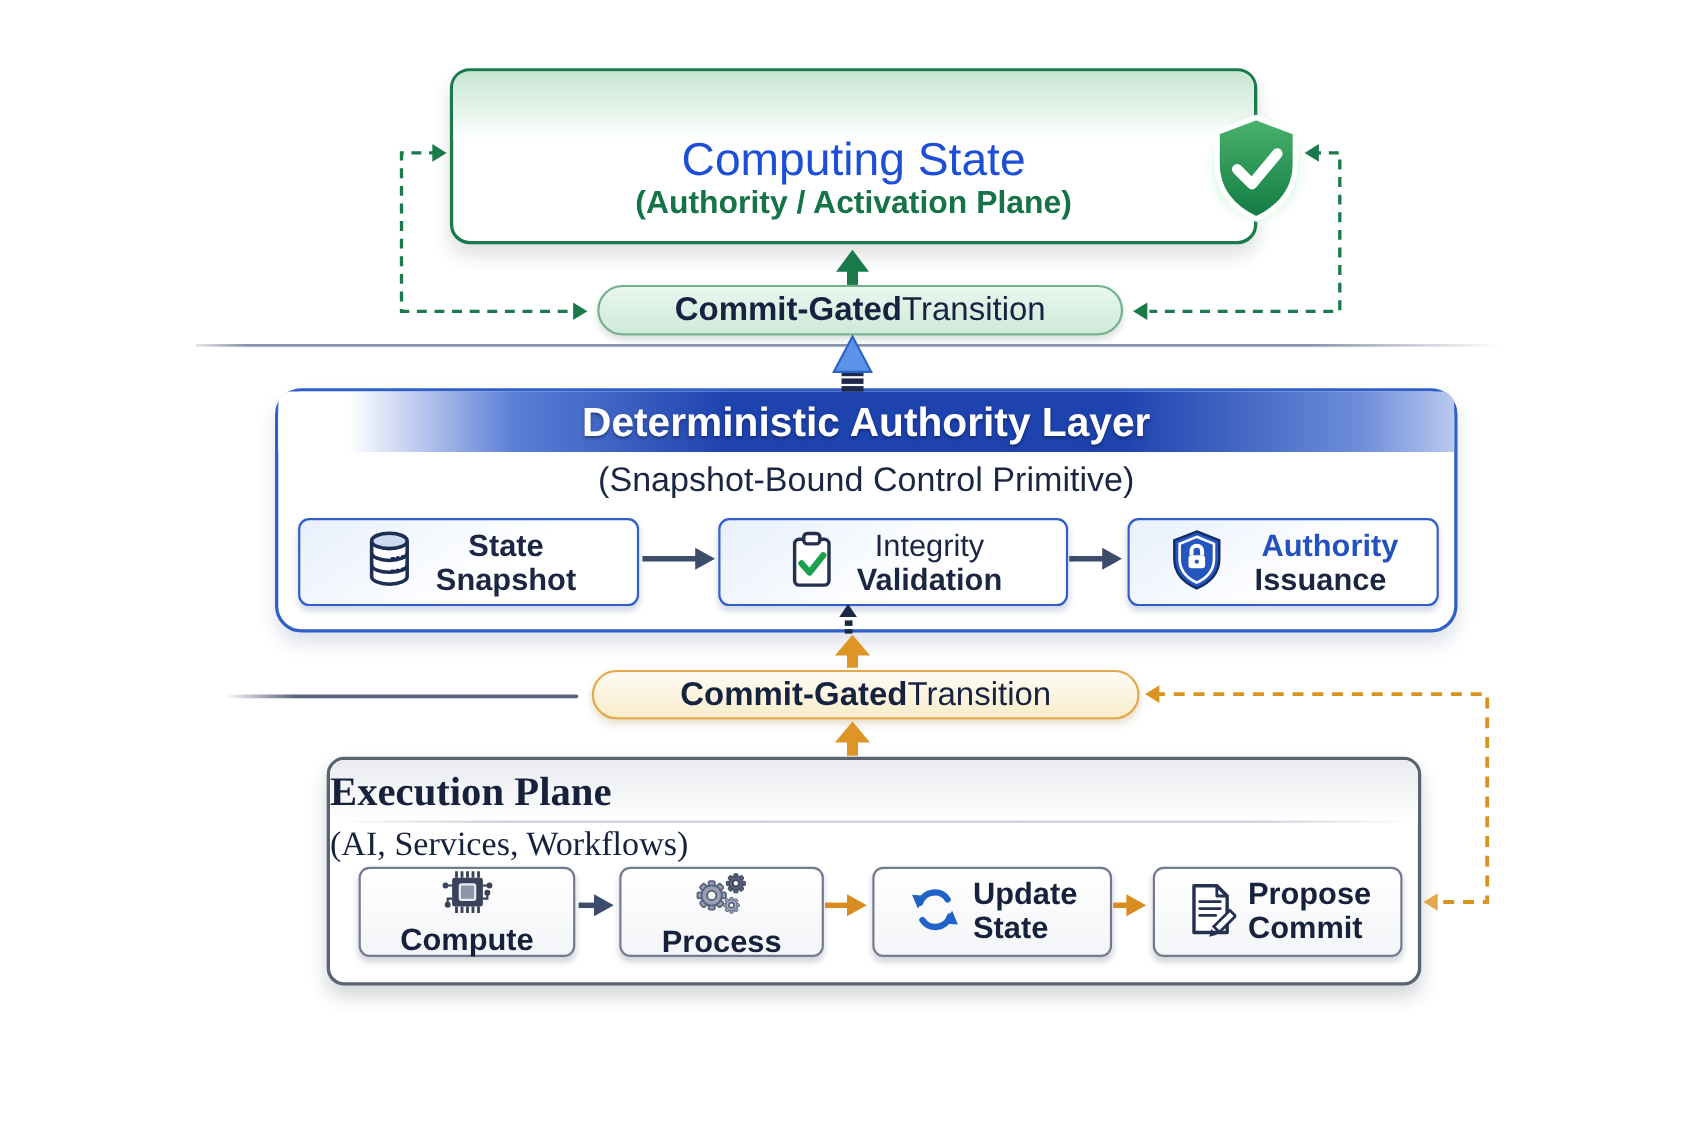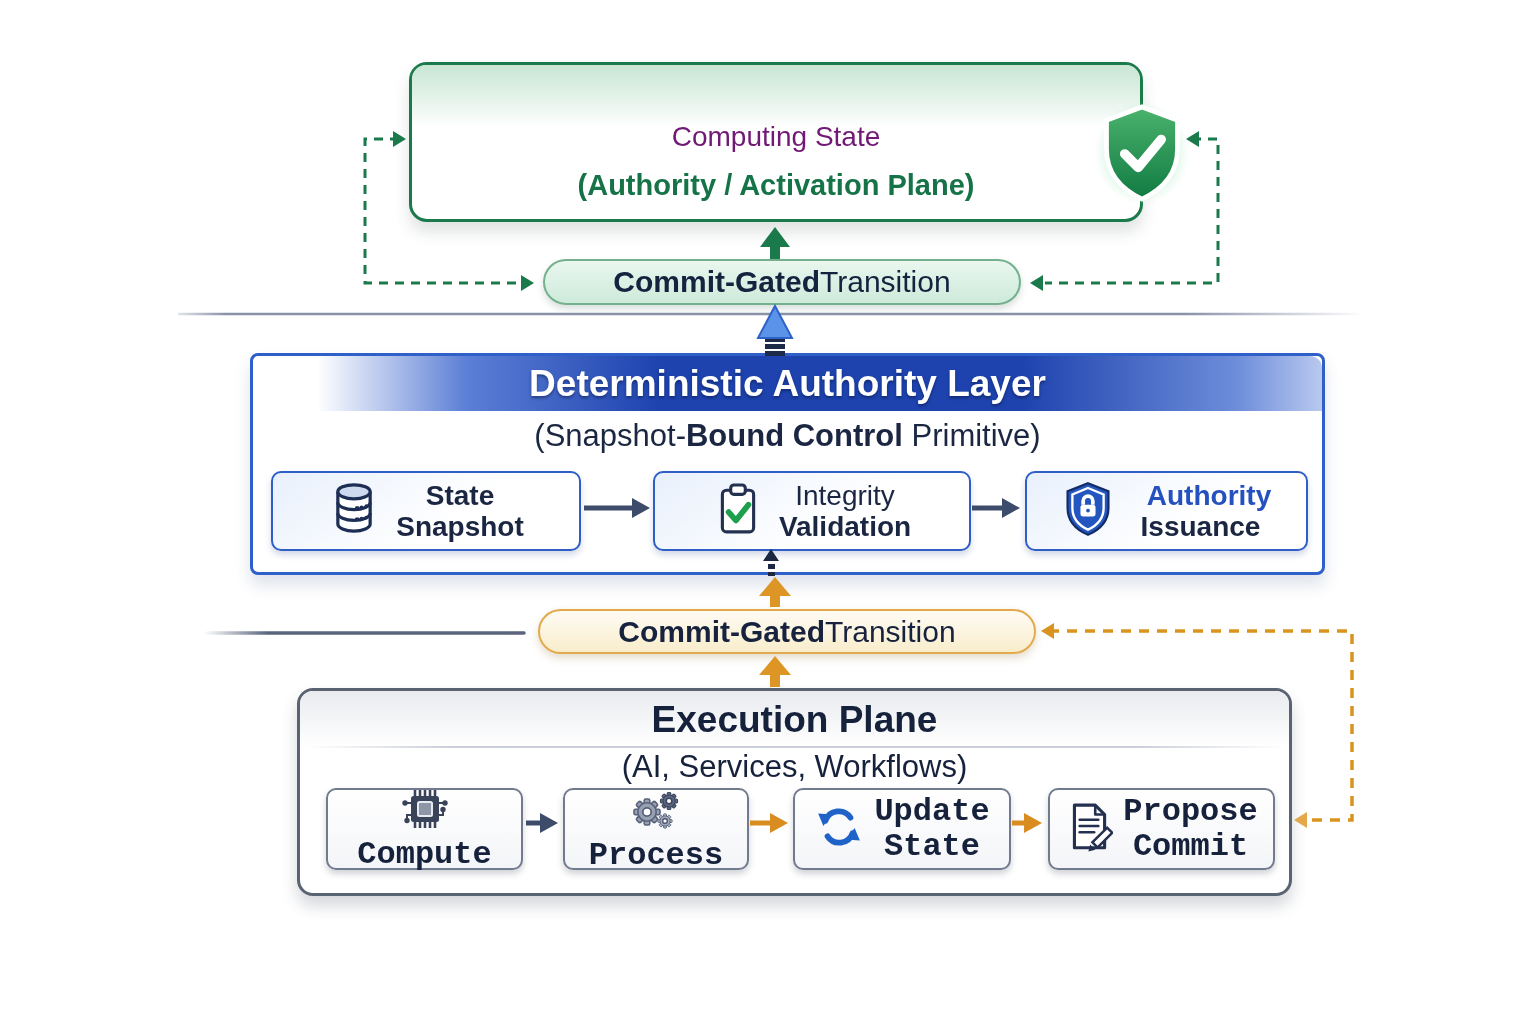--- a/index.html
+++ b/index.html
@@ -14,21 +14,21 @@
     border:3px solid #1a7a4b;border-radius:18px;background:#ffffff;
     box-shadow:0 10px 16px rgba(30,60,45,.14);
   }
   .top-box .band{
     position:absolute;left:0;top:0;right:0;height:62px;
     border-radius:14px 14px 0 0;
     background:linear-gradient(180deg,#c8e6d3 0%,#e4f3ea 55%,#ffffff 100%);
   }
   .top-box .txt{position:absolute;left:0;right:0;text-align:center;}
   .t1{top:6px;font-size:42px;font-weight:800;color:#13203f;letter-spacing:.5px;}
-  .t2{top:56px;font-size:28px;font-weight:500;color:#701a75;}
+  .t2{top:56px;font-size:42px;font-weight:500;color:#1d4ed8;}
   .t3{top:104px;font-size:29px;font-weight:800;color:#157347;}
   .shield-top{left:1094px;top:100px;width:96px;height:106px;z-index:6;}
   
   .pill{
     box-sizing:border-box;border-radius:24px;text-align:center;
     font-size:30px;color:#16223e;display:flex;align-items:center;justify-content:center;
   }
   .pill b{font-weight:800;}
   .pill span{font-weight:400;}
   .pill-green{
@@ -39,34 +39,34 @@
   }
   .pill-yellow{
     left:538px;top:609px;width:498px;height:45px;
     border:2.5px solid #e3a94d;
     background:linear-gradient(180deg,#fefaf0 10%,#f8edcb 100%);
     box-shadow:0 4px 8px rgba(130,95,25,.22);
   }
   
   .mid-box{
     left:250px;top:353px;width:1075px;height:222px;box-sizing:border-box;
-    border:3px solid #2f5fc8;border-radius:8px;background:#ffffff;
+    border:3px solid #2f5fc8;border-radius:24px;background:#ffffff;
     box-shadow:0 10px 16px rgba(35,60,120,.15);
   }
   .mid-box .banner{
     position:absolute;left:0;top:0;right:0;height:55px;border-radius:12px 12px 0 0;
     background:linear-gradient(90deg,#ffffff 0%,#ffffff 6%,#5b7fd6 20%,#1e43ae 38%,#1e43ae 72%,#6d8dda 92%,#b9c8ef 100%);
     display:flex;align-items:center;justify-content:center;
   }
   .mid-box .banner .bt{
     font-size:37px;font-weight:800;color:#ffffff;text-shadow:0 2px 3px rgba(10,20,60,.5);
   }
   .mid-sub{position:absolute;left:0;right:0;top:62px;text-align:center;font-size:31px;color:#1b2742;}
   .mid-sub .n{font-weight:400;}
-  .mid-sub .b{font-weight:700;}
+  .mid-sub .b{font-weight:400;}
   .step{
     position:absolute;top:115px;height:80px;box-sizing:border-box;
     border:2.5px solid #2e5ec6;border-radius:10px;
     background:linear-gradient(145deg,#e8f0fc 0%,#ffffff 60%);
     box-shadow:0 4px 6px rgba(30,60,130,.2);
     display:flex;align-items:center;justify-content:center;gap:16px;
   }
   .step .lbl{font-size:28px;font-weight:700;line-height:1.12;text-align:center;color:#1b2742;}
   .step .lbl .light{font-weight:400;}
   .step .lbl .blue{color:#2450c0;margin-left:17px;}
@@ -80,33 +80,33 @@
     box-shadow:0 10px 16px rgba(45,55,75,.2);
   }
   .exec-box .band{
     position:absolute;left:0;top:0;right:0;height:56px;border-radius:13px 13px 0 0;
     background:linear-gradient(180deg,#e9ebef 0%,#ffffff 100%);
   }
   .exec-box .divider{
     position:absolute;left:6px;right:6px;top:55px;height:2px;
     background:linear-gradient(90deg,rgba(200,205,216,0) 0%,#c9ced8 15%,#c9ced8 85%,rgba(200,205,216,0) 100%);
   }
-  .exec-box .txt{position:absolute;left:0;right:0;text-align:center;}
+  .exec-box .txt{position:absolute;left:0;right:0;font-family:Liberation Serif, serif;}
   .e1{top:8px;font-size:37px;font-weight:800;color:#16213c;}
   .e2{top:58px;font-size:31px;font-weight:500;color:#16213c;}
   .estep{
     position:absolute;top:97px;height:82px;box-sizing:border-box;
     border:2px solid #717b8d;border-radius:10px;
     background:linear-gradient(180deg,#ffffff 0%,#f4f5f8 100%);
     box-shadow:0 4px 6px rgba(45,55,75,.22);
     display:flex;align-items:center;justify-content:center;
   }
   .estep.col{flex-direction:column;gap:2px;padding-top:4px;}
   .estep.row{flex-direction:row;gap:10px;}
-  .estep .lbl{font-size:32px;font-weight:700;color:#16213c;line-height:1.1;text-align:center;font-family:Liberation Mono, monospace;}
+  .estep .lbl{font-size:28px;font-weight:700;color:#16213c;line-height:1.1;}
   .c1{left:26px;width:197px;}
   .c2{left:263px;width:186px;}
   .c3{left:493px;width:218px;}
   .c4{left:748px;width:227px;}
   .overlay{position:absolute;left:0;top:0;z-index:5;pointer-events:none;}
 </style>
 </head>
 <body>
 
 <div id="stage">

